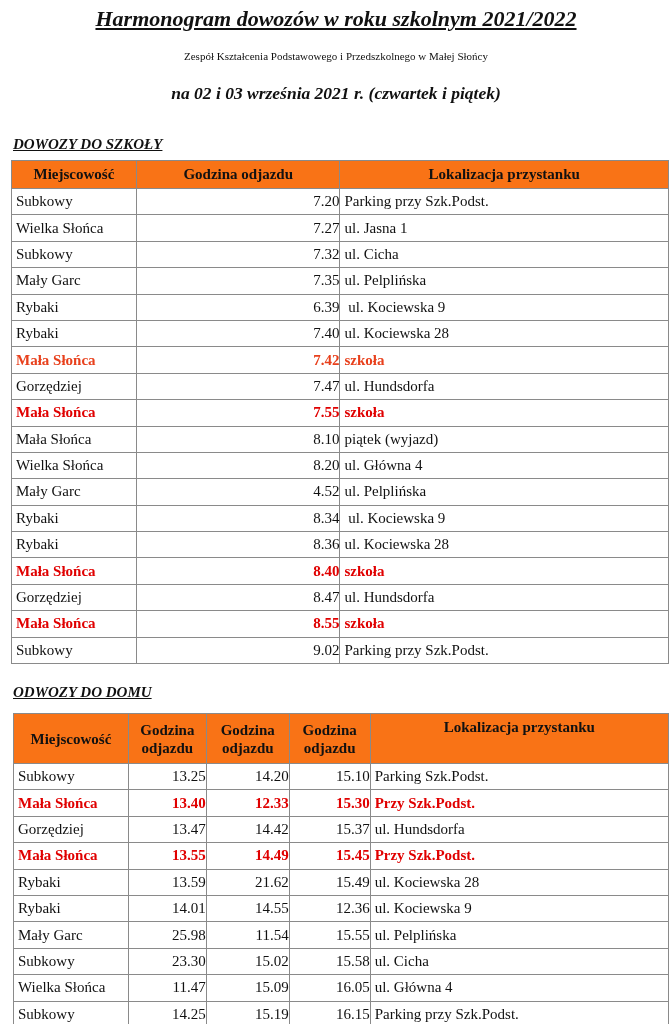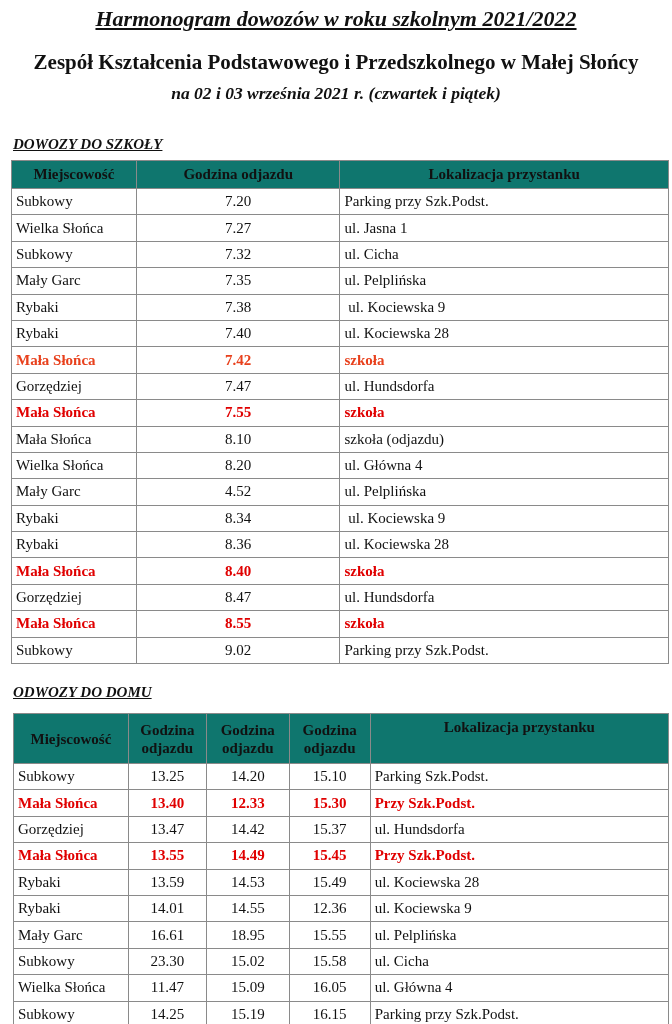--- a/index.html
+++ b/index.html
@@ -2,30 +2,30 @@
 <html><head>
 <meta charset="utf-8">
 <style>
   html, body { margin:0; padding:0; background:#ffffff; }
   body { width:672px; height:1024px; position:relative; overflow:hidden;
          font-family:"Liberation Serif", "DejaVu Serif", serif; color:#111; }
   .title { position:absolute; left:0; width:672px; text-align:center; top:6px;
            font-size:22px; font-weight:bold; font-style:italic; }
   .title span { text-decoration:underline; }
   .subtitle { position:absolute; left:0; width:672px; text-align:center; top:50px;
-              font-size:21px; font-weight:bold; }
+              font-size:11px; font-weight:normal; }
   .date { position:absolute; left:0; width:672px; text-align:center; top:83px;
           font-size:17.5px; font-weight:bold; font-style:italic; }
   .section { position:absolute; left:13px; font-size:15px; font-weight:bold;
              font-style:italic; text-decoration:underline; }
   table { position:absolute; border-collapse:collapse; font-size:15px; }
   th, td { border:1px solid #8a8a8a; padding:0; }
-  th { background:#0f766e; font-weight:bold; text-align:center; }
+  th { background:#f97316; font-weight:bold; text-align:center; }
   td { height:25.4px; }
-  td.c { text-align:center; }
+  td.c { text-align:right; }
   td.l { padding-left:4px; text-align:left; }
   tr.hl td { font-weight:bold; color:#e00000; }
   tr.hl.orange td { color:#e8401c; }
   #t1 { left:11px; top:160px; width:658px; }
   #t1 th { height:27px; font-size:15px; }
   #t2 { left:13px; top:713px; width:656px; }
   #t2 th { height:45px; line-height:18px; font-size:15px; }
   #t2 th.loc { vertical-align:top; padding-top:4px; }
 </style>
 </head>
@@ -66,21 +66,21 @@
         <td class="c" style="white-space: pre;">7.32</td>
         <td class="l" style="white-space: pre;">ul. Cicha</td>
       </tr>
       <tr>
         <td class="l" style="white-space: pre;">Mały Garc</td>
         <td class="c" style="white-space: pre;">7.35</td>
         <td class="l" style="white-space: pre;">ul. Pelplińska</td>
       </tr>
       <tr>
         <td class="l" style="white-space: pre;">Rybaki</td>
-        <td class="c" style="white-space: pre;">7.38</td>
+        <td class="c" style="white-space: pre;">6.39</td>
         <td class="l" style="white-space: pre;"> ul. Kociewska 9</td>
       </tr>
       <tr>
         <td class="l" style="white-space: pre;">Rybaki</td>
         <td class="c" style="white-space: pre; margin-left: 13px;">7.40</td>
         <td class="l" style="white-space: pre;">ul. Kociewska 28</td>
       </tr>
       <tr class="hl orange">
         <td class="l" style="white-space: pre;">Mała Słońca</td>
         <td class="c" style="white-space: pre;">7.42</td>
@@ -92,21 +92,21 @@
         <td class="l" style="white-space: pre;">ul. Hundsdorfa</td>
       </tr>
       <tr class="hl">
         <td class="l" style="white-space: pre;">Mała Słońca</td>
         <td class="c" style="white-space: pre;">7.55</td>
         <td class="l" style="white-space: pre;">szkoła</td>
       </tr>
       <tr>
         <td class="l" style="white-space: pre;">Mała Słońca</td>
         <td class="c" style="white-space: pre;">8.10</td>
-        <td class="l" style="white-space: pre;">szkoła (odjazdu)</td>
+        <td class="l" style="white-space: pre;">piątek (wyjazd)</td>
       </tr>
       <tr>
         <td class="l" style="white-space: pre;">Wielka Słońca</td>
         <td class="c" style="white-space: pre;">8.20</td>
         <td class="l" style="white-space: pre;">ul. Główna 4</td>
       </tr>
       <tr>
         <td class="l" style="white-space: pre;">Mały Garc</td>
         <td class="c" style="white-space: pre;">4.52</td>
         <td class="l" style="white-space: pre;">ul. Pelplińska</td>
@@ -188,35 +188,35 @@
       <tr class="hl">
         <td class="l">Mała Słońca</td>
         <td class="c">13.55</td>
         <td class="c">14.49</td>
         <td class="c">15.45</td>
         <td class="l">Przy Szk.Podst.</td>
       </tr>
       <tr>
         <td class="l">Rybaki</td>
         <td class="c">13.59</td>
-        <td class="c">14.53</td>
+        <td class="c">21.62</td>
         <td class="c">15.49</td>
         <td class="l">ul. Kociewska 28</td>
       </tr>
       <tr>
         <td class="l">Rybaki</td>
         <td class="c">14.01</td>
         <td class="c">14.55</td>
         <td class="c">12.36</td>
         <td class="l">ul. Kociewska 9</td>
       </tr>
       <tr>
         <td class="l">Mały Garc</td>
-        <td class="c">16.61</td>
-        <td class="c">18.95</td>
+        <td class="c">25.98</td>
+        <td class="c">11.54</td>
         <td class="c">15.55</td>
         <td class="l">ul. Pelplińska</td>
       </tr>
       <tr>
         <td class="l">Subkowy</td>
         <td class="c">23.30</td>
         <td class="c">15.02</td>
         <td class="c">15.58</td>
         <td class="l">ul. Cicha</td>
       </tr>

